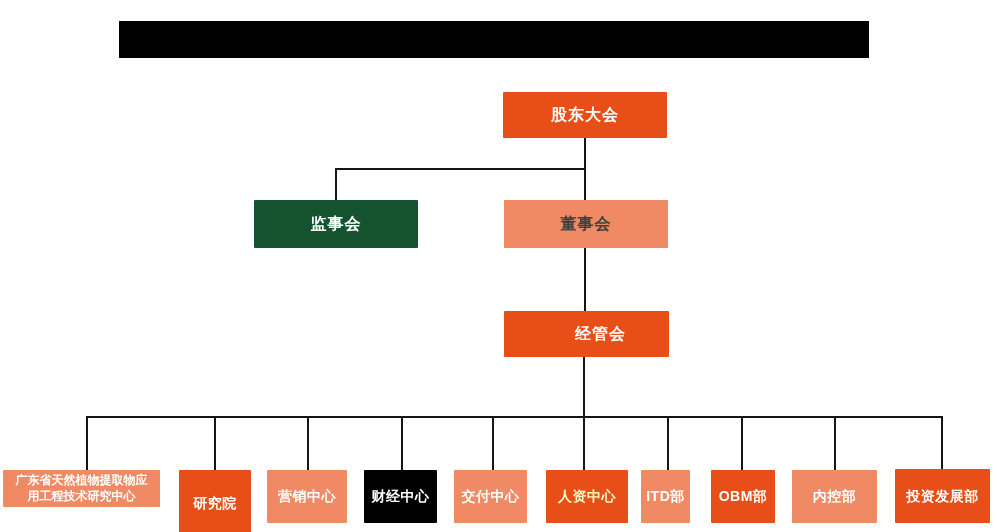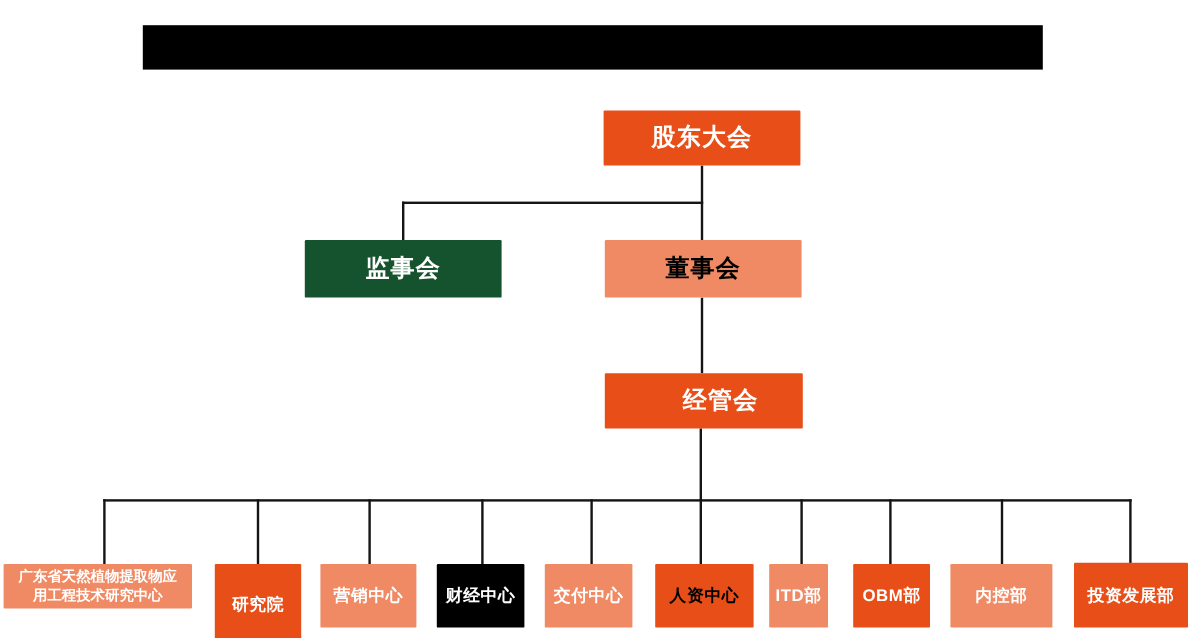--- a/index.html
+++ b/index.html
@@ -23,21 +23,21 @@
     height: 37px;
     background: #000000;
   }
   .node {
     position: absolute;
     display: flex;
     align-items: center;
     justify-content: center;
     color: #ffffff;
     font-weight: bold;
-    font-size: 20px;
+    font-size: 16px;
     text-align: center;
     line-height: 1.3;
     letter-spacing: 1px;
     border-radius: 1px;
     box-sizing: border-box;
   }
   .dept { font-size: 14px; letter-spacing: 0.5px; }
   .dept-long { font-size: 12px; letter-spacing: 0; }
   .dept-long .inner { display: inline-block; max-width: 140px; }
   .line { position: absolute; background: #151515; }
@@ -102,37 +102,37 @@
   <div class="line l-b5" style="background: rgb(21, 21, 21);"></div>
   <div class="line l-b6" style="background: rgb(21, 21, 21);"></div>
   <div class="line l-b7" style="background: rgb(21, 21, 21);"></div>
   <div class="line l-b8" style="background: rgb(21, 21, 21);"></div>
   <div class="line l-b9" style="background: rgb(21, 21, 21);"></div>
 
   <div class="node n-shareholders" style="background: rgb(232, 78, 24); color: rgb(255, 255, 255);">股东大会</div>
 
   <div class="node n-supervisors" style="background: #14532d; color: rgb(255, 255, 255);">监事会</div>
 
-  <div class="node n-directors" style="background: rgb(240, 138, 100); color: #000000;">董事会</div>
+  <div class="node n-directors" style="background: rgb(240, 138, 100); color: #404040;">董事会</div>
 
   <div class="node n-management" style="background: rgb(232, 78, 24); color: rgb(255, 255, 255);">经管会</div>
 
   <div class="node dept dept-long n-d0" style="background: rgb(240, 138, 100); color: rgb(255, 255, 255);">
     <span class="inner">广东省天然植物提取物应用工程技术研究中心</span>
   </div>
 
   <div class="node dept n-d1" style="background: rgb(232, 78, 24); color: rgb(255, 255, 255);">研究院</div>
 
   <div class="node dept n-d2" style="background: rgb(240, 138, 100); color: rgb(255, 255, 255);">营销中心</div>
 
   <div class="node dept n-d3" style="background: #000000; color: rgb(255, 255, 255);">财经中心</div>
 
   <div class="node dept n-d4" style="background: rgb(240, 138, 100); color: rgb(255, 255, 255);">交付中心</div>
 
-  <div class="node dept n-d5" style="background: rgb(232, 78, 24); color: #000000;">人资中心</div>
+  <div class="node dept n-d5" style="background: rgb(232, 78, 24); color: #fef9c3;">人资中心</div>
 
   <div class="node dept n-d6" style="background: rgb(240, 138, 100); color: rgb(255, 255, 255);">ITD部</div>
 
   <div class="node dept n-d7" style="background: rgb(232, 78, 24); color: rgb(255, 255, 255);">OBM部</div>
 
   <div class="node dept n-d8" style="background: rgb(240, 138, 100); color: rgb(255, 255, 255);">内控部</div>
 
   <div class="node dept n-d9" style="background: rgb(232, 78, 24); color: rgb(255, 255, 255);">投资发展部</div>
 
 </div>

